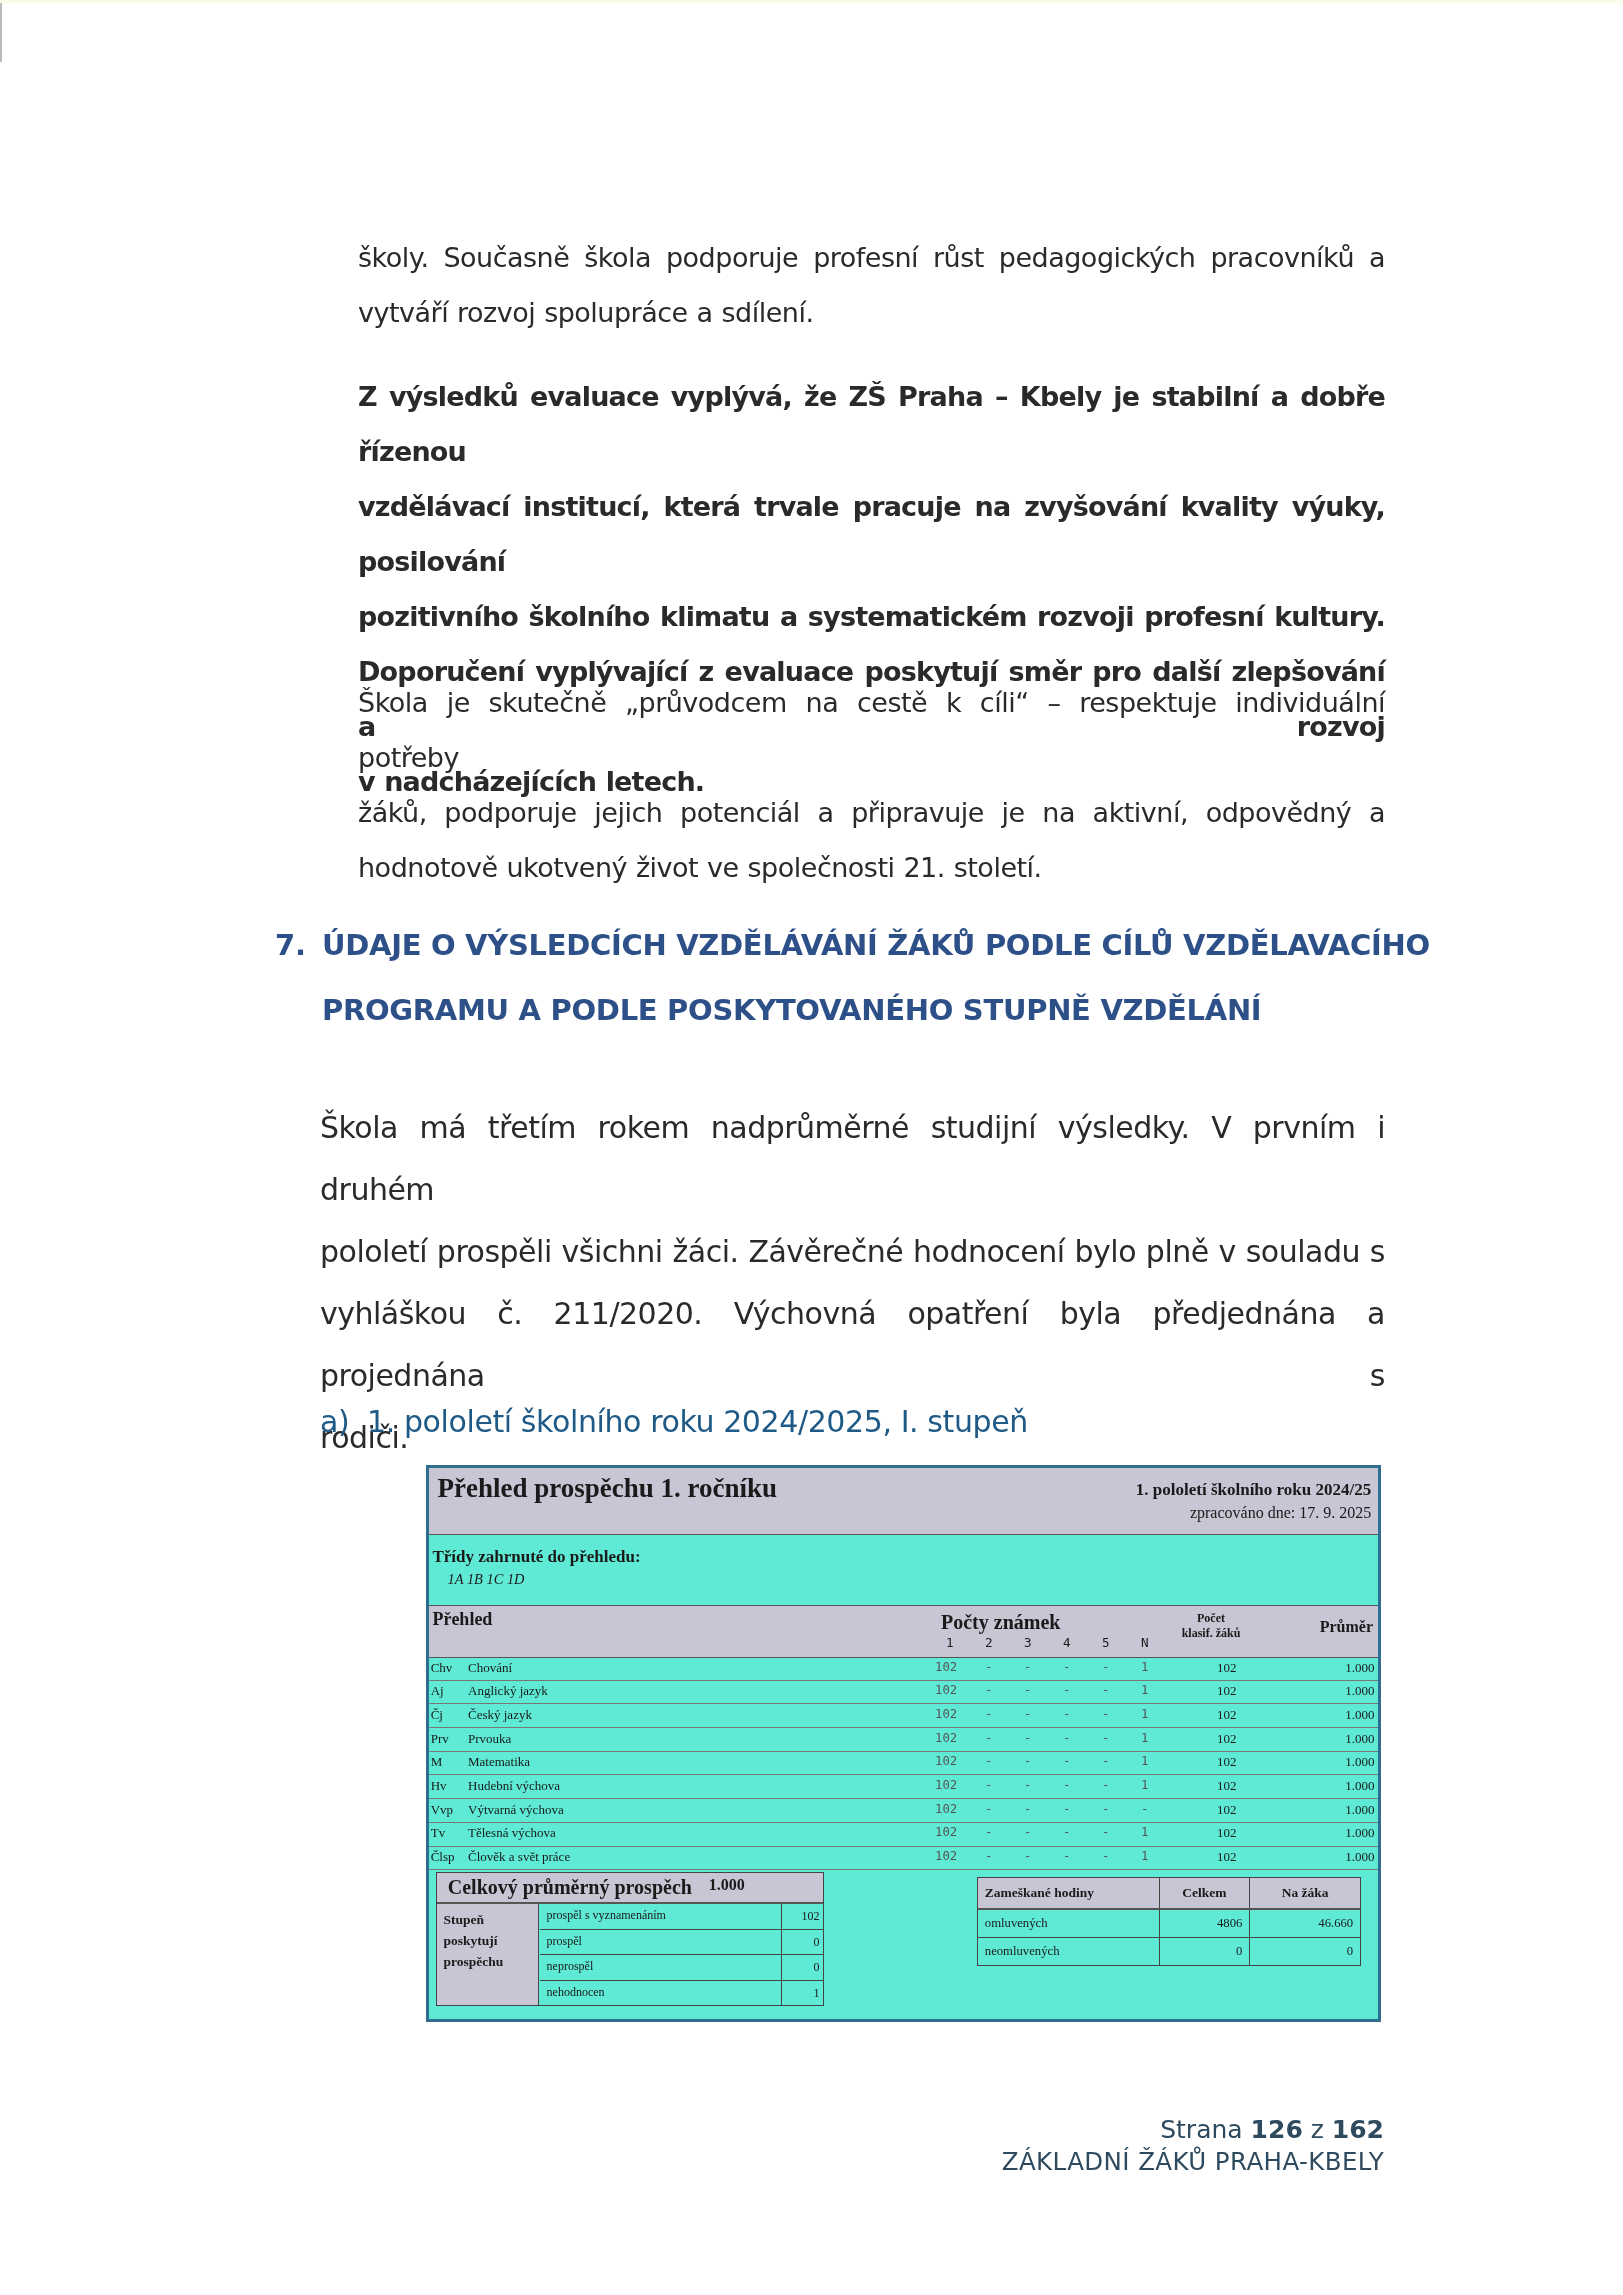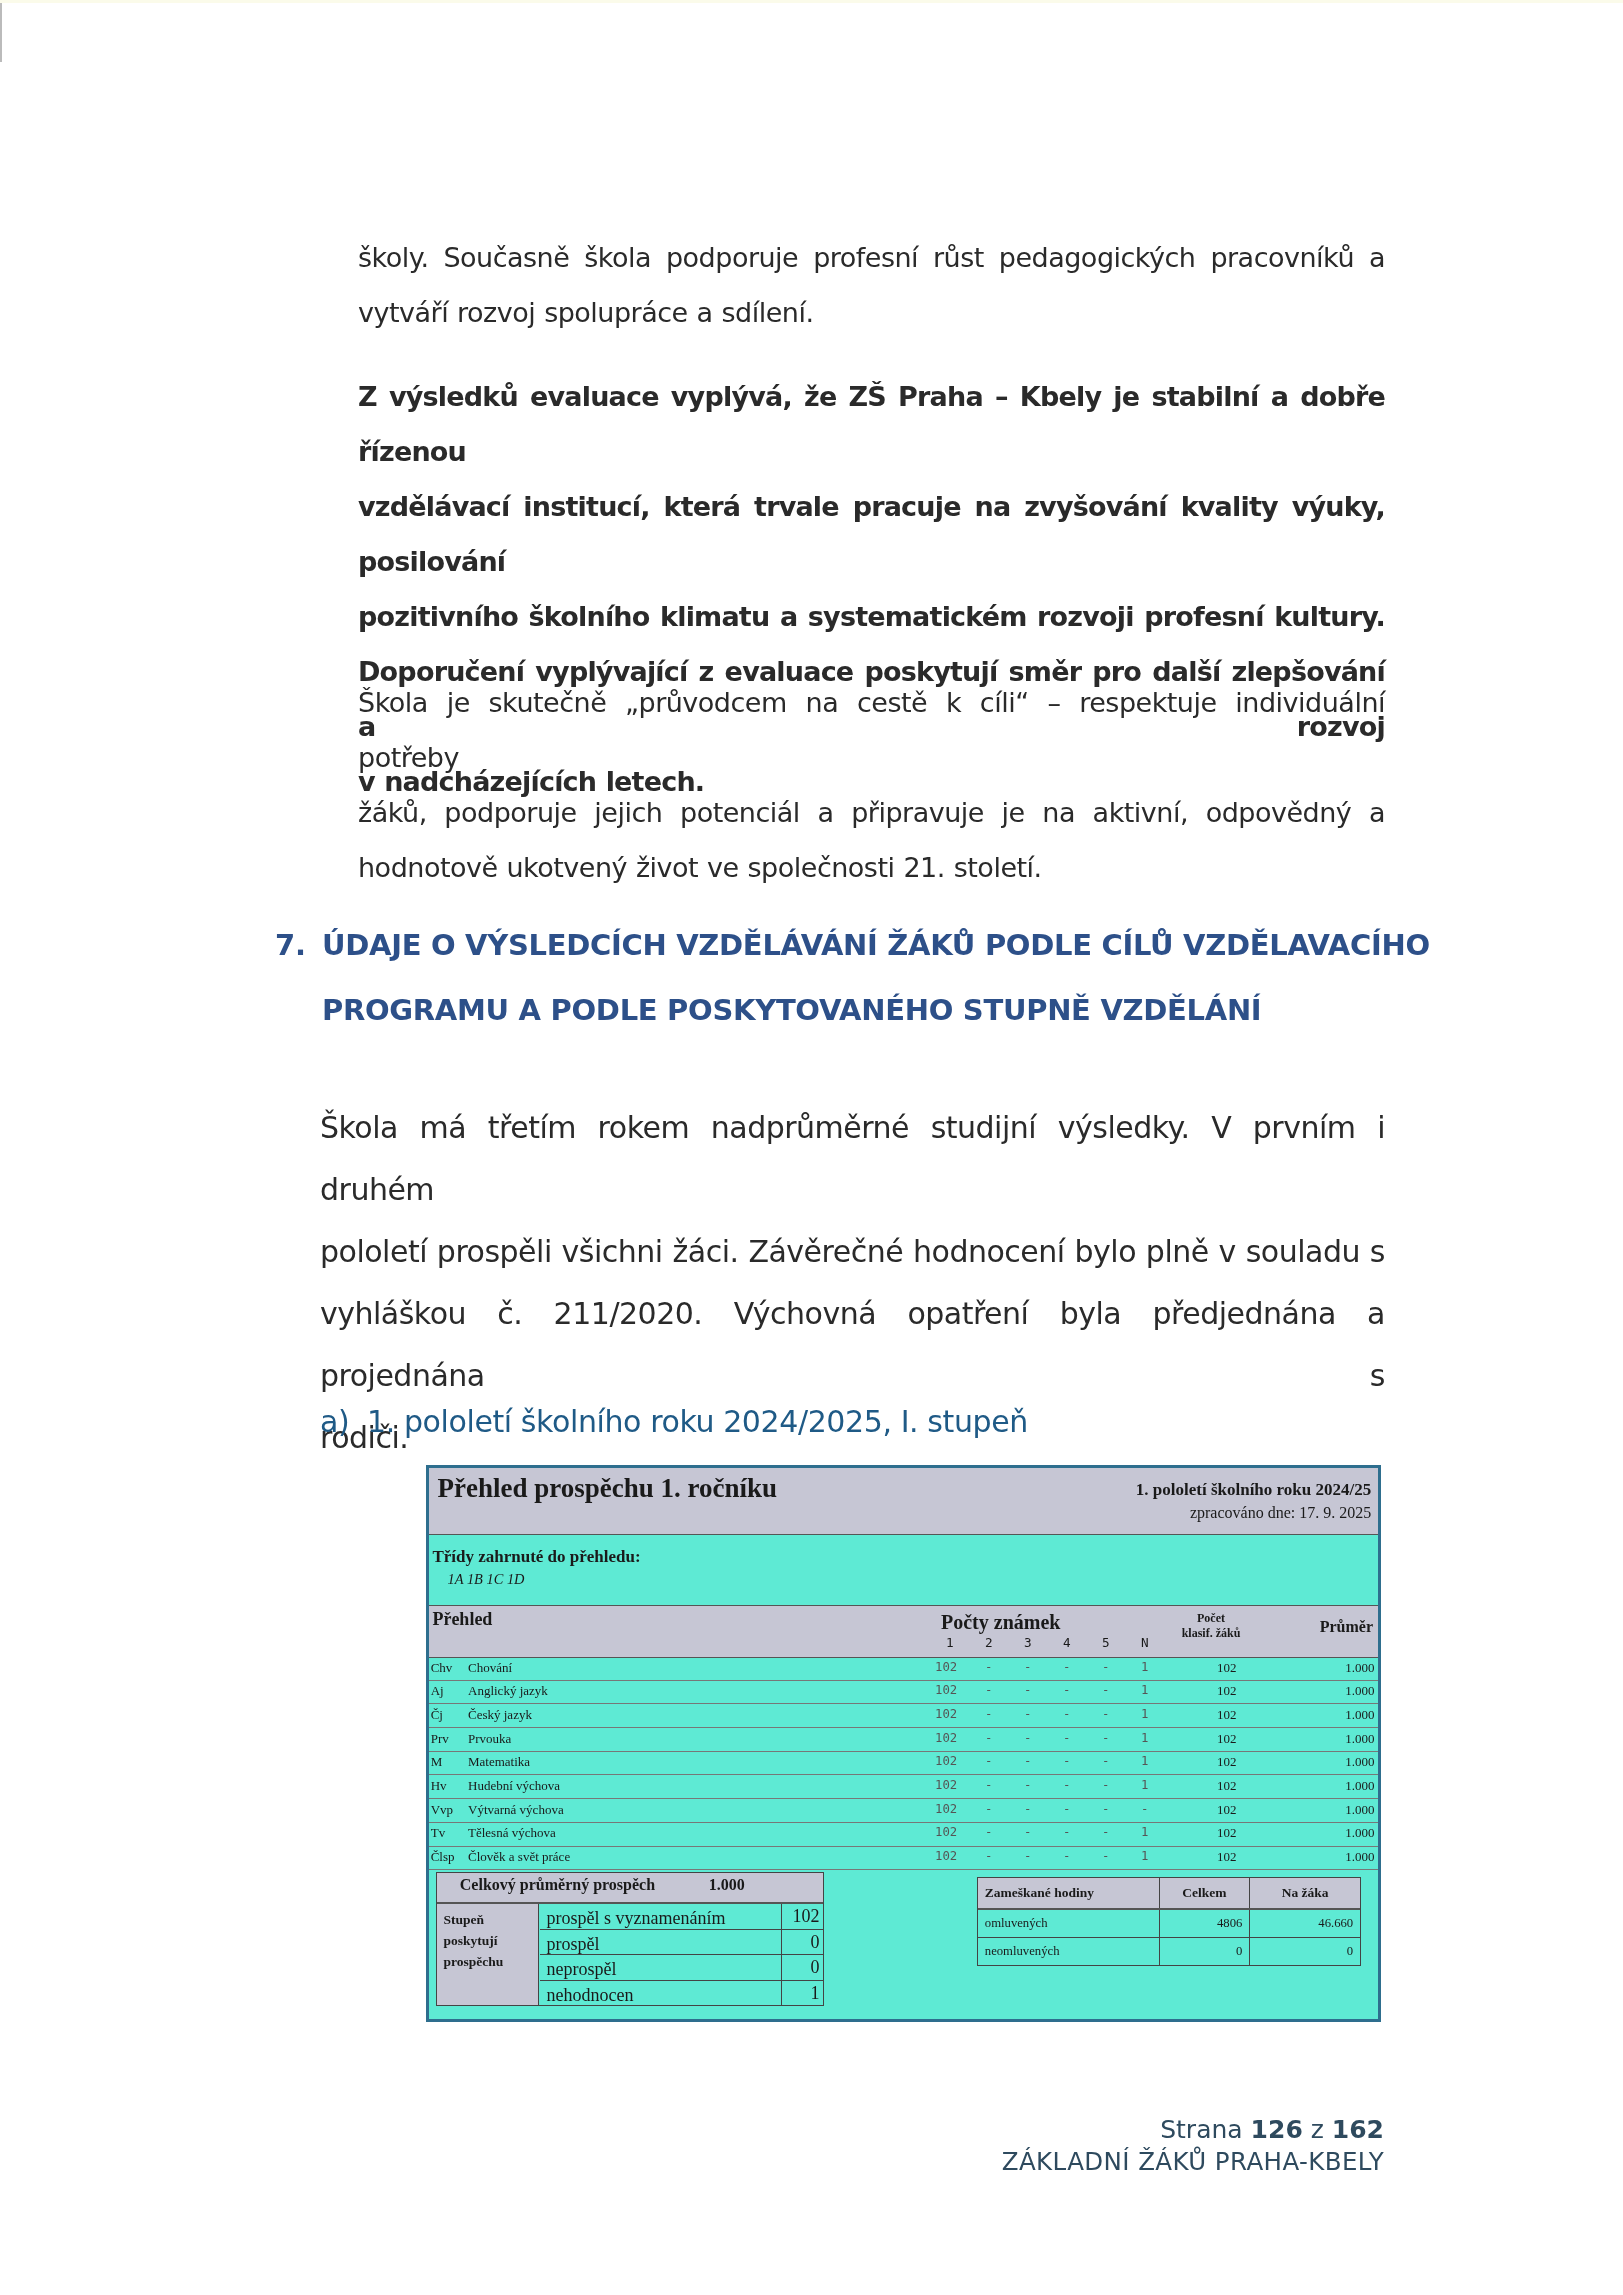--- a/index.html
+++ b/index.html
@@ -50,27 +50,27 @@
   .rows { position: absolute; left: 0; top: 189px; right: 0; }
   .row { position: relative; height: 22.7px; border-bottom: 1.7px solid #777; font-size: 13px; }
   .row .abbr { position: absolute; left: 1.7px; top: 2.5px; }
   .row .name { position: absolute; left: 39px; top: 2.5px; }
   .row .mk { position: absolute; top: 2.5px; font-family: "DejaVu Sans Mono", monospace; font-size: 12.3px; color: #555; }
   .row .cnt { position: absolute; left: 788px; top: 2.5px; }
   .row .avg { position: absolute; right: 3.4px; top: 2.5px; }
 
   .total-box { position: absolute; left: 6.8px; top: 404px; width: 386px; height: 132px; border: 1.7px solid #444; }
   .total-head { position: absolute; left: 0; top: 0; right: 0; height: 29px; background: #c6c6d4; border-bottom: 2.5px solid #555; }
-  .total-lbl { position: absolute; left: 23px; top: 3.4px; font-size: 16px; font-weight: bold; }
+  .total-lbl { position: absolute; left: 11px; top: 3.4px; font-size: 20px; font-weight: bold; }
   .total-val { position: absolute; left: 272px; top: 3.4px; font-size: 16px; font-weight: bold; }
   .stupen { position: absolute; left: 0; top: 31px; width: 101px; bottom: 0; background: #c6c6d4; border-right: 1.7px solid #444; }
   .stupen span { display: block; font-size: 13.5px; font-weight: bold; padding-left: 6.8px; line-height: 21px; }
   .stupen span:first-child { padding-top: 5px; }
   .grade-rows { position: absolute; left: 103px; top: 31px; right: 0; }
-  .grade-row { position: relative; height: 24.5px; border-bottom: 1.7px solid #444; font-size: 18px; }
+  .grade-row { position: relative; height: 24.5px; border-bottom: 1.7px solid #444; font-size: 12px; }
   .grade-row:last-child { border-bottom: none; }
   .grade-row .gl { position: absolute; left: 6.8px; top: 4.2px; }
   .grade-row .gv { position: absolute; right: 3.4px; top: 4.2px; width: 37px; text-align: right; border-left: 1.7px solid #444; height: 24.5px; top: 0; line-height: 24.5px; }
 
   .abs-box { position: absolute; left: 548px; top: 409px; width: 382px; border: 1.7px solid #444; font-size: 12.7px; }
   .abs-row { display: flex; border-bottom: 1.7px solid #444; height: 27px; }
   .abs-row:last-child { border-bottom: none; }
   .abs-row.head { background: #c6c6d4; font-weight: bold; font-size: 13.5px; height: 30px; border-bottom: 2.5px solid #555; }
   .abs-row > div { display: flex; align-items: center; border-right: 1.7px solid #444; padding: 0 6.8px; }
   .abs-row > div:last-child { border-right: none; }

